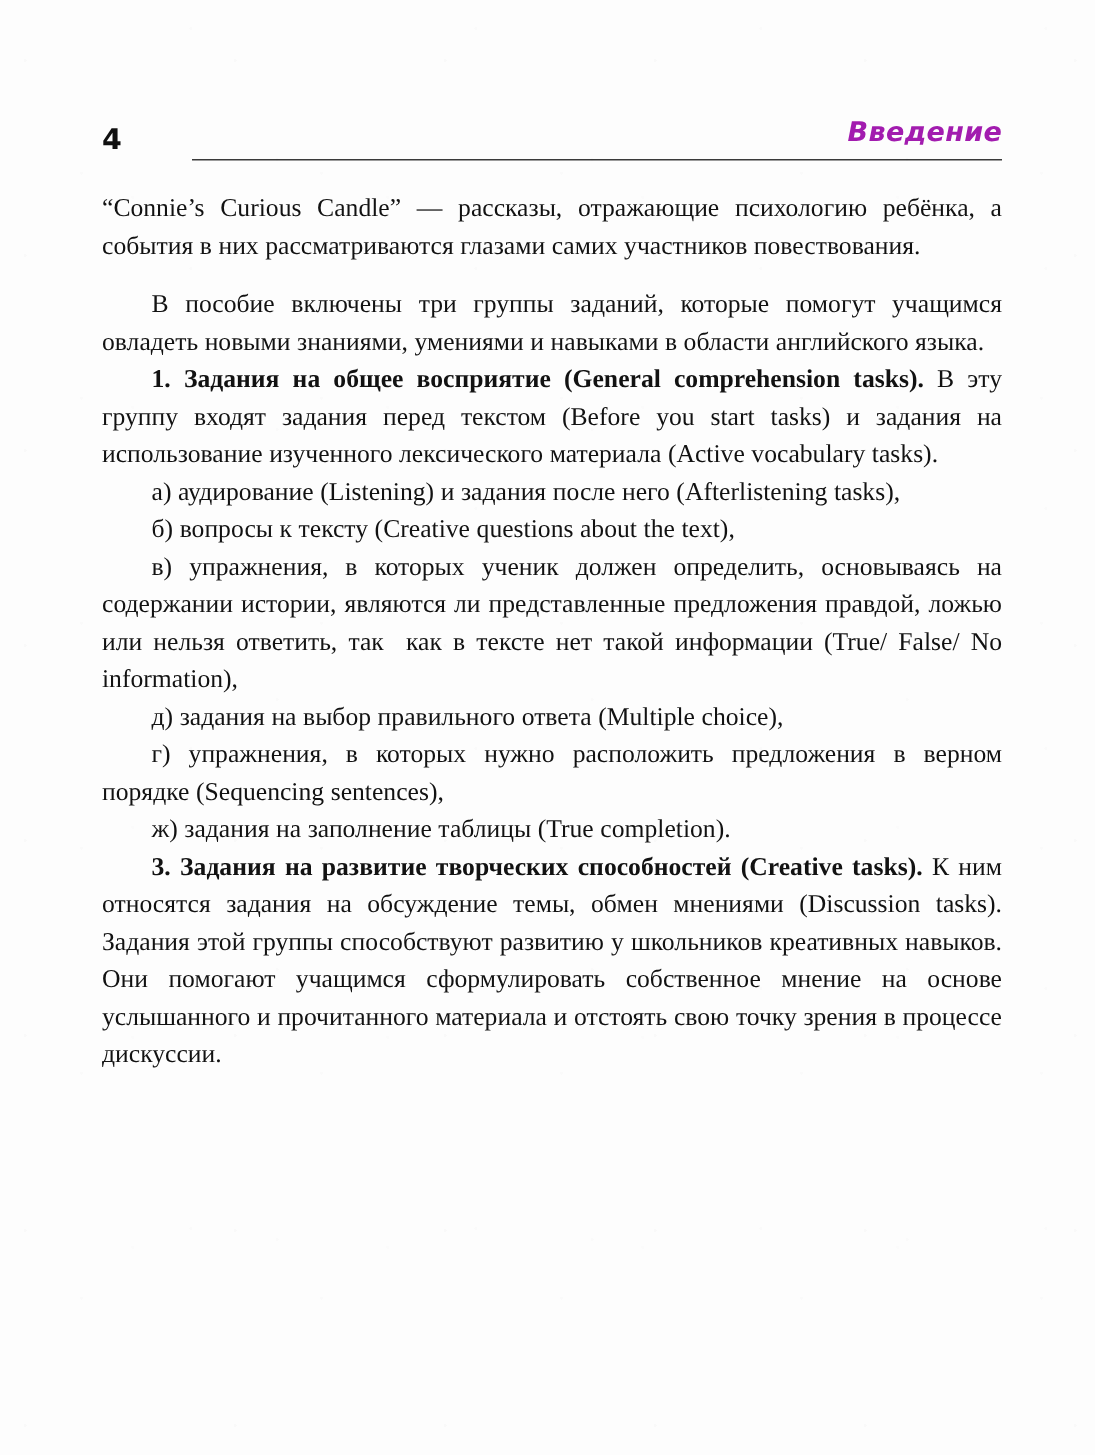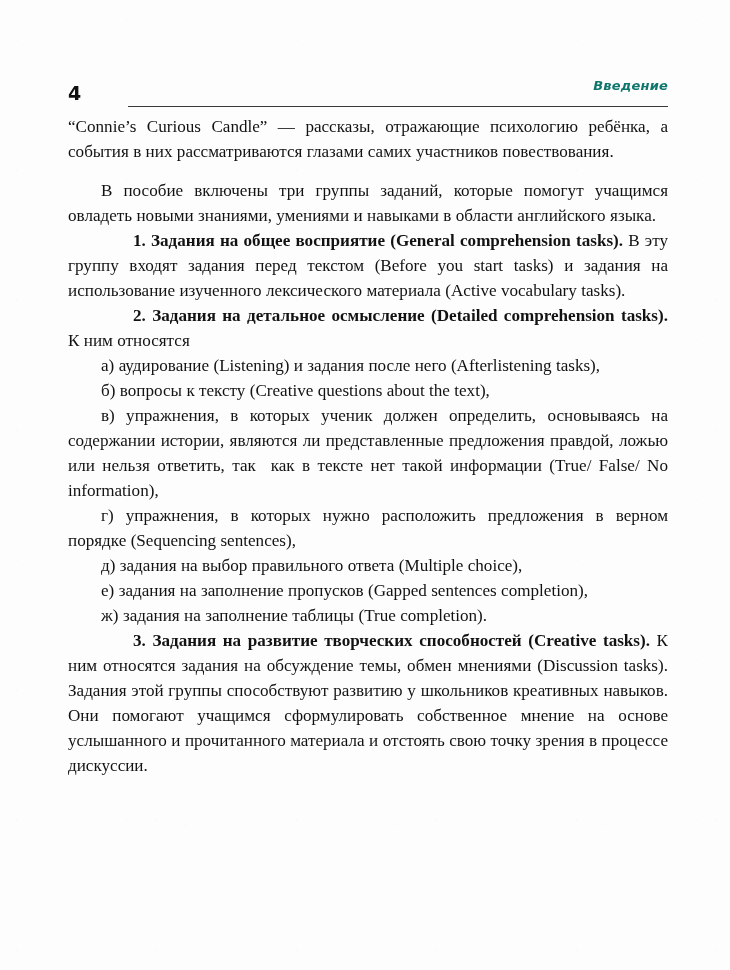--- a/index.html
+++ b/index.html
@@ -27,23 +27,23 @@
     width: 600px;
     height: 34px;
   }
   .header-title {
     position: absolute;
     right: 0;
     top: 0;
     font-family: "DejaVu Sans", "Liberation Sans", sans-serif;
     font-weight: bold;
     font-style: italic;
-    font-size: 13px;
+    font-size: 18px;
     letter-spacing: 0.2px;
-    color: #0f766e;
+    color: #a21caf;
     white-space: nowrap;
   }
   .header-rule {
     position: absolute;
     left: 60px;
     right: 0;
     top: 28px;
     height: 0;
     border-top: 1.6px solid #3a3a3a;
   }
@@ -55,35 +55,35 @@
     font-weight: bold;
     font-size: 19px;
     line-height: 1;
     color: #101010;
   }
 
   
   .body-col {
     position: absolute;
     left: 68px;
-    top: 114px;
+    top: 126px;
     width: 600px;
   }
   p.para {
     margin: 0;
     text-align: justify;
     text-justify: inter-word;
     font-size: 17.1px;
     line-height: 25px;
     hyphens: none;
     word-spacing: 0.1px;
   }
   p.indent { text-indent: 33px; }
   p.gap-before { margin-top: 14px; }
-  b.run { font-weight: bold; margin-left: 32px; }
+  b.run { font-weight: bold; }
   
   .wide-space { white-space: pre; }
 
   
   .grain {
     position: absolute;
     inset: 0;
     pointer-events: none;
     opacity: 0.5;
     background-image:
@@ -114,47 +114,41 @@
 
 
     <p class="para indent gap-before">
       <span>В пособие включены три группы заданий, которые помогут учащимся овладеть новыми знаниями, умениями и навыками в области английского языка.</span>
     </p>
 
     <p class="para indent">
       <b class="run">1. Задания на общее восприятие (General comprehension tasks).</b><span> В эту группу входят задания перед текстом (Before you start tasks) и задания на использование изученного лексического материала (Active vocabulary tasks).</span>
     </p>
 
-    <p class="para indent">
-      <b class="run">2. Задания на детальное осмысление (Detailed comprehension tasks).</b><span> К ним относятся</span>
-    </p>
 
     <p class="para indent">
       <span>а) аудирование (Listening) и задания после него (Afterlistening tasks),</span>
     </p>
 
     <p class="para indent">
       <span>б) вопросы к тексту (Creative questions about the text),</span>
     </p>
 
     <p class="para indent">
       <span>в) упражнения, в которых ученик должен определить, основываясь на содержании истории, являются ли представленные предложения правдой, ложью или нельзя ответить, так</span><span class="wide-space">  </span><span>как в тексте нет такой информации (True/ False/ No information),</span>
     </p>
 
     <p class="para indent">
-      <span>г) упражнения, в которых нужно расположить предложения в верном порядке (Sequencing sentences),</span>
-    </p>
-
-    <p class="para indent">
       <span>д) задания на выбор правильного ответа (Multiple choice),</span>
     </p>
 
     <p class="para indent">
-      <span>е) задания на заполнение пропусков (Gapped sentences completion),</span>
+      <span>г) упражнения, в которых нужно расположить предложения в верном порядке (Sequencing sentences),</span>
     </p>
+
 
     <p class="para indent">
       <span>ж) задания на заполнение таблицы (True completion).</span>
     </p>
 
     <p class="para indent">
       <b class="run">3. Задания на развитие творческих способностей (Creative tasks).</b><span> К ним относятся задания на обсуждение темы, обмен мнениями (Discussion tasks). Задания этой группы способствуют развитию у школьников креативных навыков. Они помогают учащимся сформулировать собственное мнение на основе услышанного и прочитанного материала и отстоять свою точку зрения в процессе дискуссии.</span>
     </p>
 
   </div>

